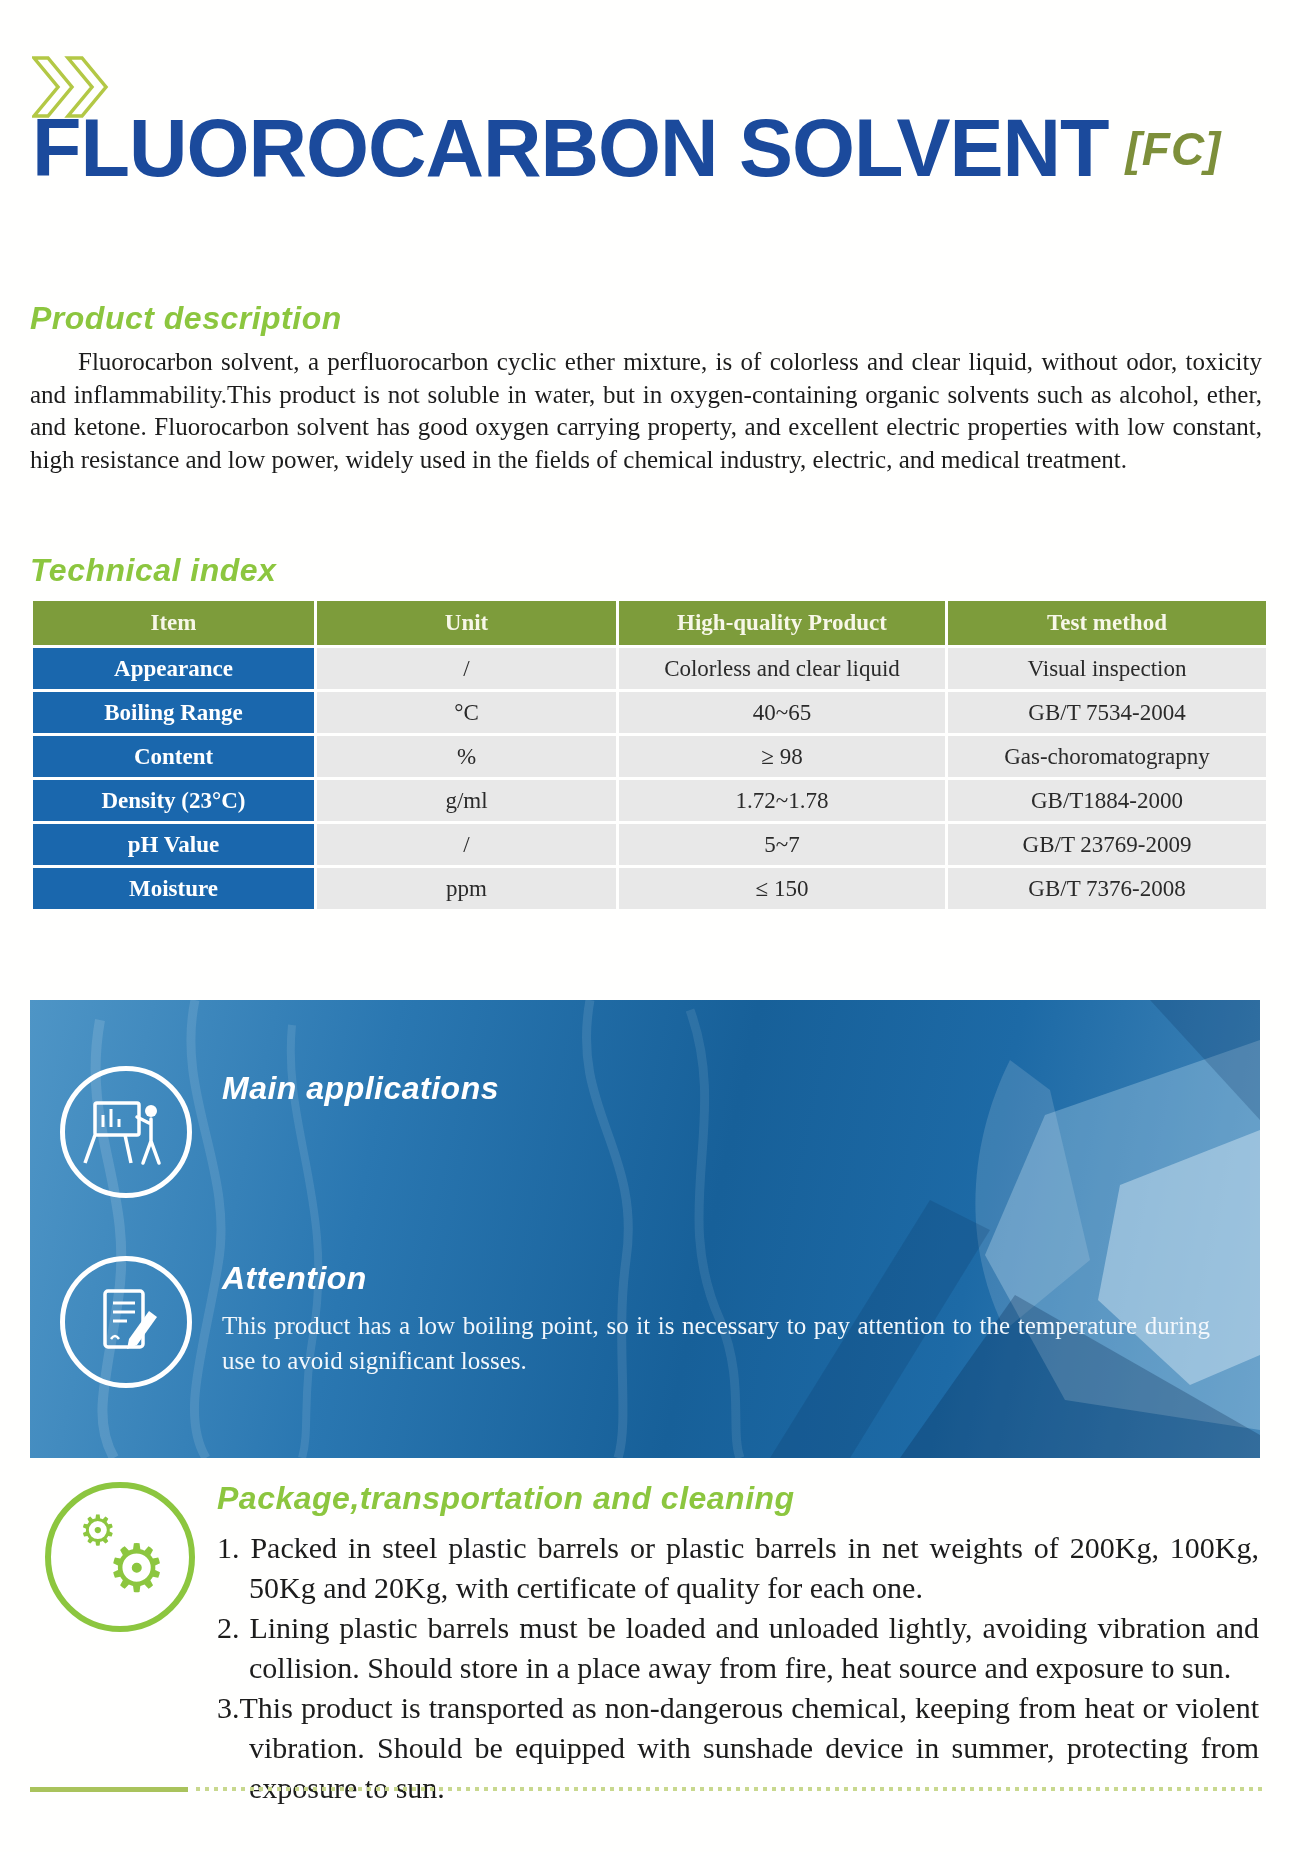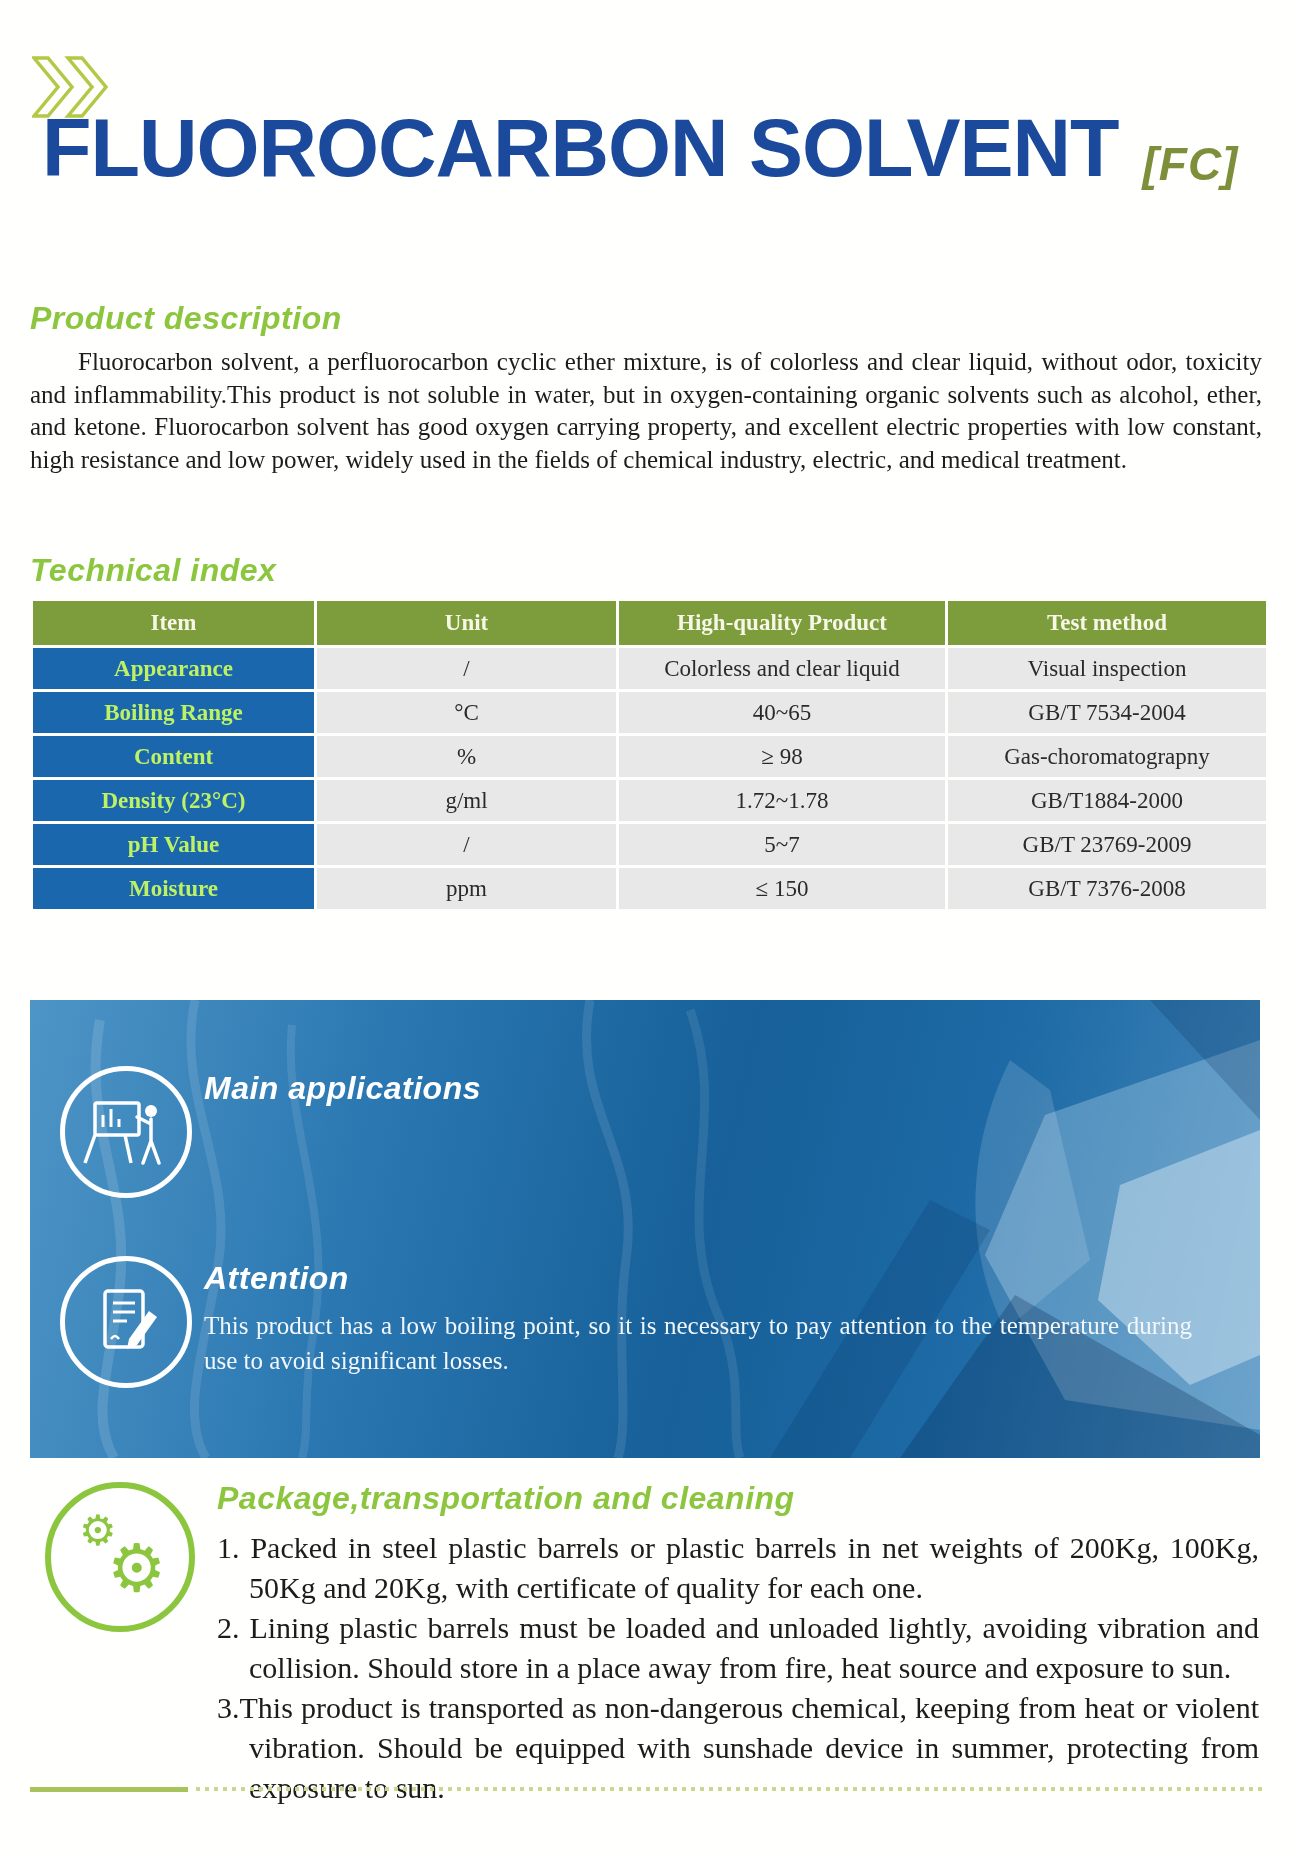--- a/index.html
+++ b/index.html
@@ -17,22 +17,22 @@
   }
   *{margin:0;padding:0;box-sizing:border-box;}
   html,body{background:#ffffff;}
   .page{
     position:relative;width:1290px;height:1852px;background:#fffffe;overflow:hidden;
     font-family:"Liberation Serif", serif;color:var(--ink);
   }
   
   .chevrons{position:absolute;left:32px;top:56px;}
   .page-h1{
-    position:absolute;left:42px;top:106px;width:1240px;
-    display:flex;align-items:flex-end;gap:24px;white-space:nowrap;
+    position:absolute;left:32px;top:106px;width:1240px;
+    display:flex;align-items:center;gap:17px;white-space:nowrap;
     font-family:"Liberation Sans", sans-serif;
   }
   .page-h1 .main-title{
     font-size:81px;font-weight:bold;color:var(--title-blue);letter-spacing:-1px;line-height:1.05;
   }
   .page-h1 .title-suffix{
     font-size:46px;font-weight:bold;font-style:italic;color:var(--olive);letter-spacing:1px;
   }
   
   .green-h{
@@ -51,31 +51,31 @@
     position:absolute;left:30px;top:598px;width:1233px;
     border-collapse:separate;border-spacing:3px 3px;table-layout:fixed;
   }
   .tech-table th{
     background:var(--table-header-green);color:#f7f7e8;
     font-family:"Liberation Serif", serif;font-weight:bold;font-size:23px;
     height:44px;text-align:center;vertical-align:middle;
   }
   .tech-table td{height:41px;text-align:center;vertical-align:middle;font-size:23px;}
   .tech-table td.item-cell{
-    background:var(--table-item-blue);color:#bef264;font-weight:bold;
+    background:var(--table-item-blue);color:#ffffff;font-weight:bold;
   }
   .tech-table td.data-cell{background:var(--cell-gray);color:#2a2a2a;}
   
   .panel{
     position:absolute;left:30px;top:1000px;width:1230px;height:458px;
     background:linear-gradient(102deg,#4e95c6 0%,#2a77b1 28%,#176099 55%,#1d6aa6 75%,#4588ba 100%);
     overflow:hidden;
   }
   .panel-art{position:absolute;inset:0;width:100%;height:100%;}
-  .panel-block{position:absolute;display:flex;gap:12px;align-items:flex-start;}
+  .panel-block{position:absolute;display:flex;gap:30px;align-items:flex-start;}
   .panel-block.apps{left:30px;top:66px;}
   .panel-block.warn{left:30px;top:256px;}
   .circle-icon{
     width:132px;height:132px;border-radius:50%;border:5px solid #ffffff;flex:0 0 auto;
     position:relative;
   }
   .panel-text{padding-top:4px;}
   .panel-text h3{
     font-family:"Liberation Sans", sans-serif;font-weight:bold;font-style:italic;
     font-size:32px;color:#ffffff;margin-bottom:12px;letter-spacing:.5px;

